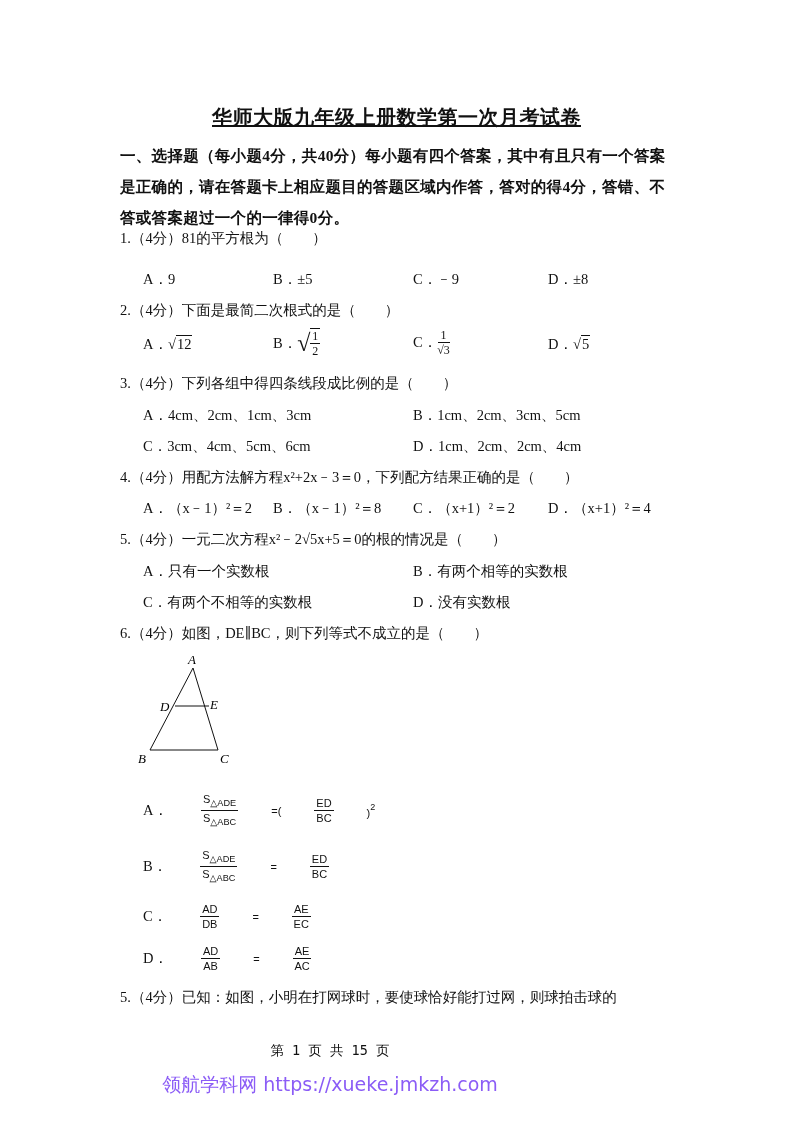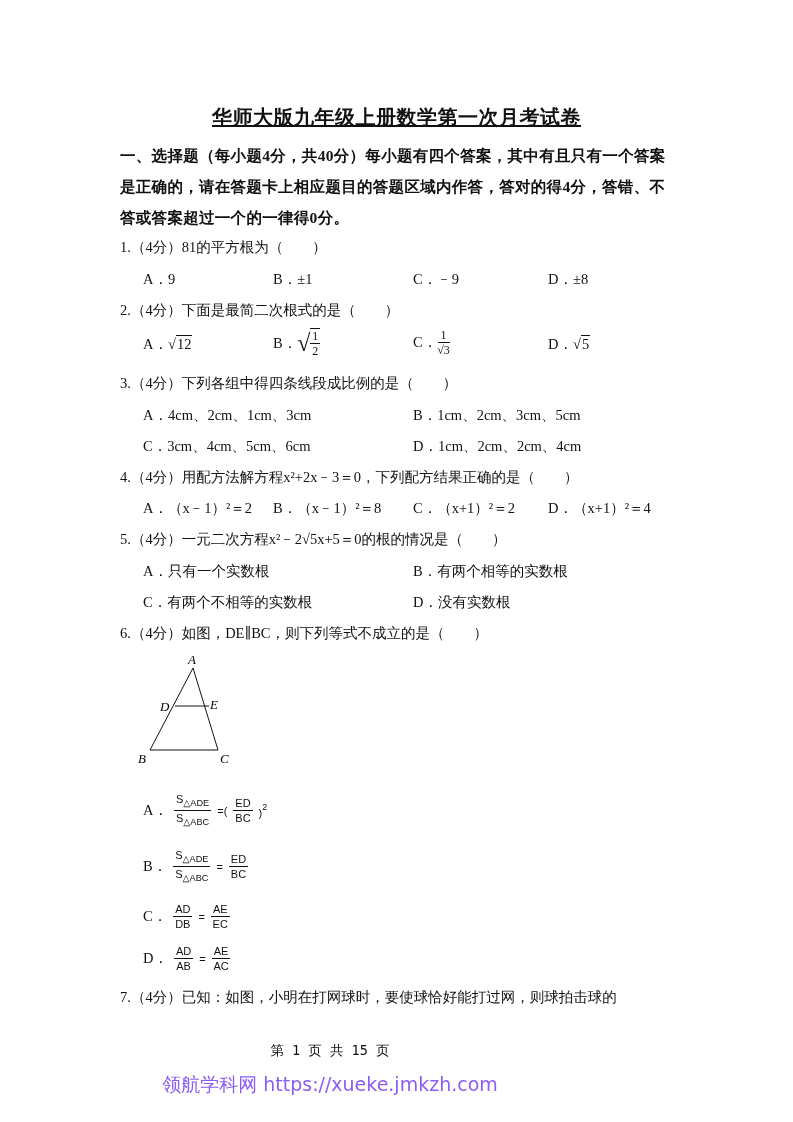--- a/index.html
+++ b/index.html
@@ -8,34 +8,34 @@
   .abs { position:absolute; white-space:nowrap; }
   .title { left:0; width:793px; top:104px; text-align:center; font-size:20px; font-weight:bold; letter-spacing:0.5px;text-decoration:underline; }
   .instr { left:120px; width:560px; font-size:15.5px; font-weight:bold; line-height:31px; top:140px; white-space:normal; letter-spacing:0.3px; }
   .q { font-size:14.5px; left:120px; }
   .opt { font-size:14.5px; }
   sup { font-size:9px; vertical-align:7px; }
   .rad { display:inline-block; position:relative; }
   .rad .v { display:inline-block; border-top:1px solid #111; padding:0 1px;text-align:right; }
   .frac { display:inline-flex; flex-direction:column; align-items:center; vertical-align:middle; font-size:12px; line-height:14px; }
   .frac .n { border-bottom:1px solid #111; padding:0 2px; }
-  .sf { font-family:"Liberation Sans Narrow","Liberation Sans",sans-serif; font-size:11px; }
+  .sf { font-family:"Liberation Sans Narrow","Liberation Sans",sans-serif; font-size:11px;margin-left:27px; }
   .footer { left:0; width:660px; text-align:center; }
   svg text { font-family:"Liberation Serif",serif; font-style:italic; font-size:13px; }
 </style>
 </head>
 <body>
 
 <div class="abs title">华师大版九年级上册数学第一次月考试卷</div>
 
 <div class="abs instr">一、选择题（每小题4分，共40分）每小题有四个答案，其中有且只有一个答案是正确的，请在答题卡上相应题目的答题区域内作答，答对的得4分，答错、不答或答案超过一个的一律得0分。</div>
 
-<div class="abs q" style="top:238px">1.（4分）81的平方根为（　　）</div>
+<div class="abs q" style="top:229px">1.（4分）81的平方根为（　　）</div>
 <div class="abs opt" style="left:143px;top:270px">A．9</div>
-<div class="abs opt" style="left:273px;top:270px">B．±1</div>
+<div class="abs opt" style="left:273px;top:270px">B．±5</div>
 <div class="abs opt" style="left:413px;top:270px">C．﹣9</div>
 <div class="abs opt" style="left:548px;top:270px">D．±8</div>
 
 <div class="abs q" style="top:301px">2.（4分）下面是最简二次根式的是（　　）</div>
 <div class="abs opt" style="left:143px;top:335px">
   <span>A．</span><span class="rad">√<span class="v">12</span></span>
 </div>
 <div class="abs opt" style="left:273px;top:328px">
   <span style="vertical-align:middle">B．</span><span style="font-size:24px;vertical-align:middle">√</span><span class="frac" style="border-top:1px solid #111">
       <span class="n">1</span>
@@ -127,16 +127,16 @@
       <span class="n">AD</span>
       <span>AB</span>
     </span>
     <span class="sf">=</span>
     <span class="frac sf">
       <span class="n">AE</span>
       <span>AC</span>
     </span>
 </div>
 
-<div class="abs q" style="top:988px">7.（4分）已知：如图，小明在打网球时，要使球恰好能打过网，则球拍击球的</div>
+<div class="abs q" style="top:988px">5.（4分）已知：如图，小明在打网球时，要使球恰好能打过网，则球拍击球的</div>
 
 <div class="abs footer" style="top:1042px;font-size:13.5px;font-family:'DejaVu Sans Mono',monospace">第 1 页 共 15 页</div>
 <div class="abs footer" style="top:1072px;font-size:19px;color:#8b5cf6;font-family:'DejaVu Sans',sans-serif">领航学科网 https://xueke.jmkzh.com</div>
 
 </body></html>

